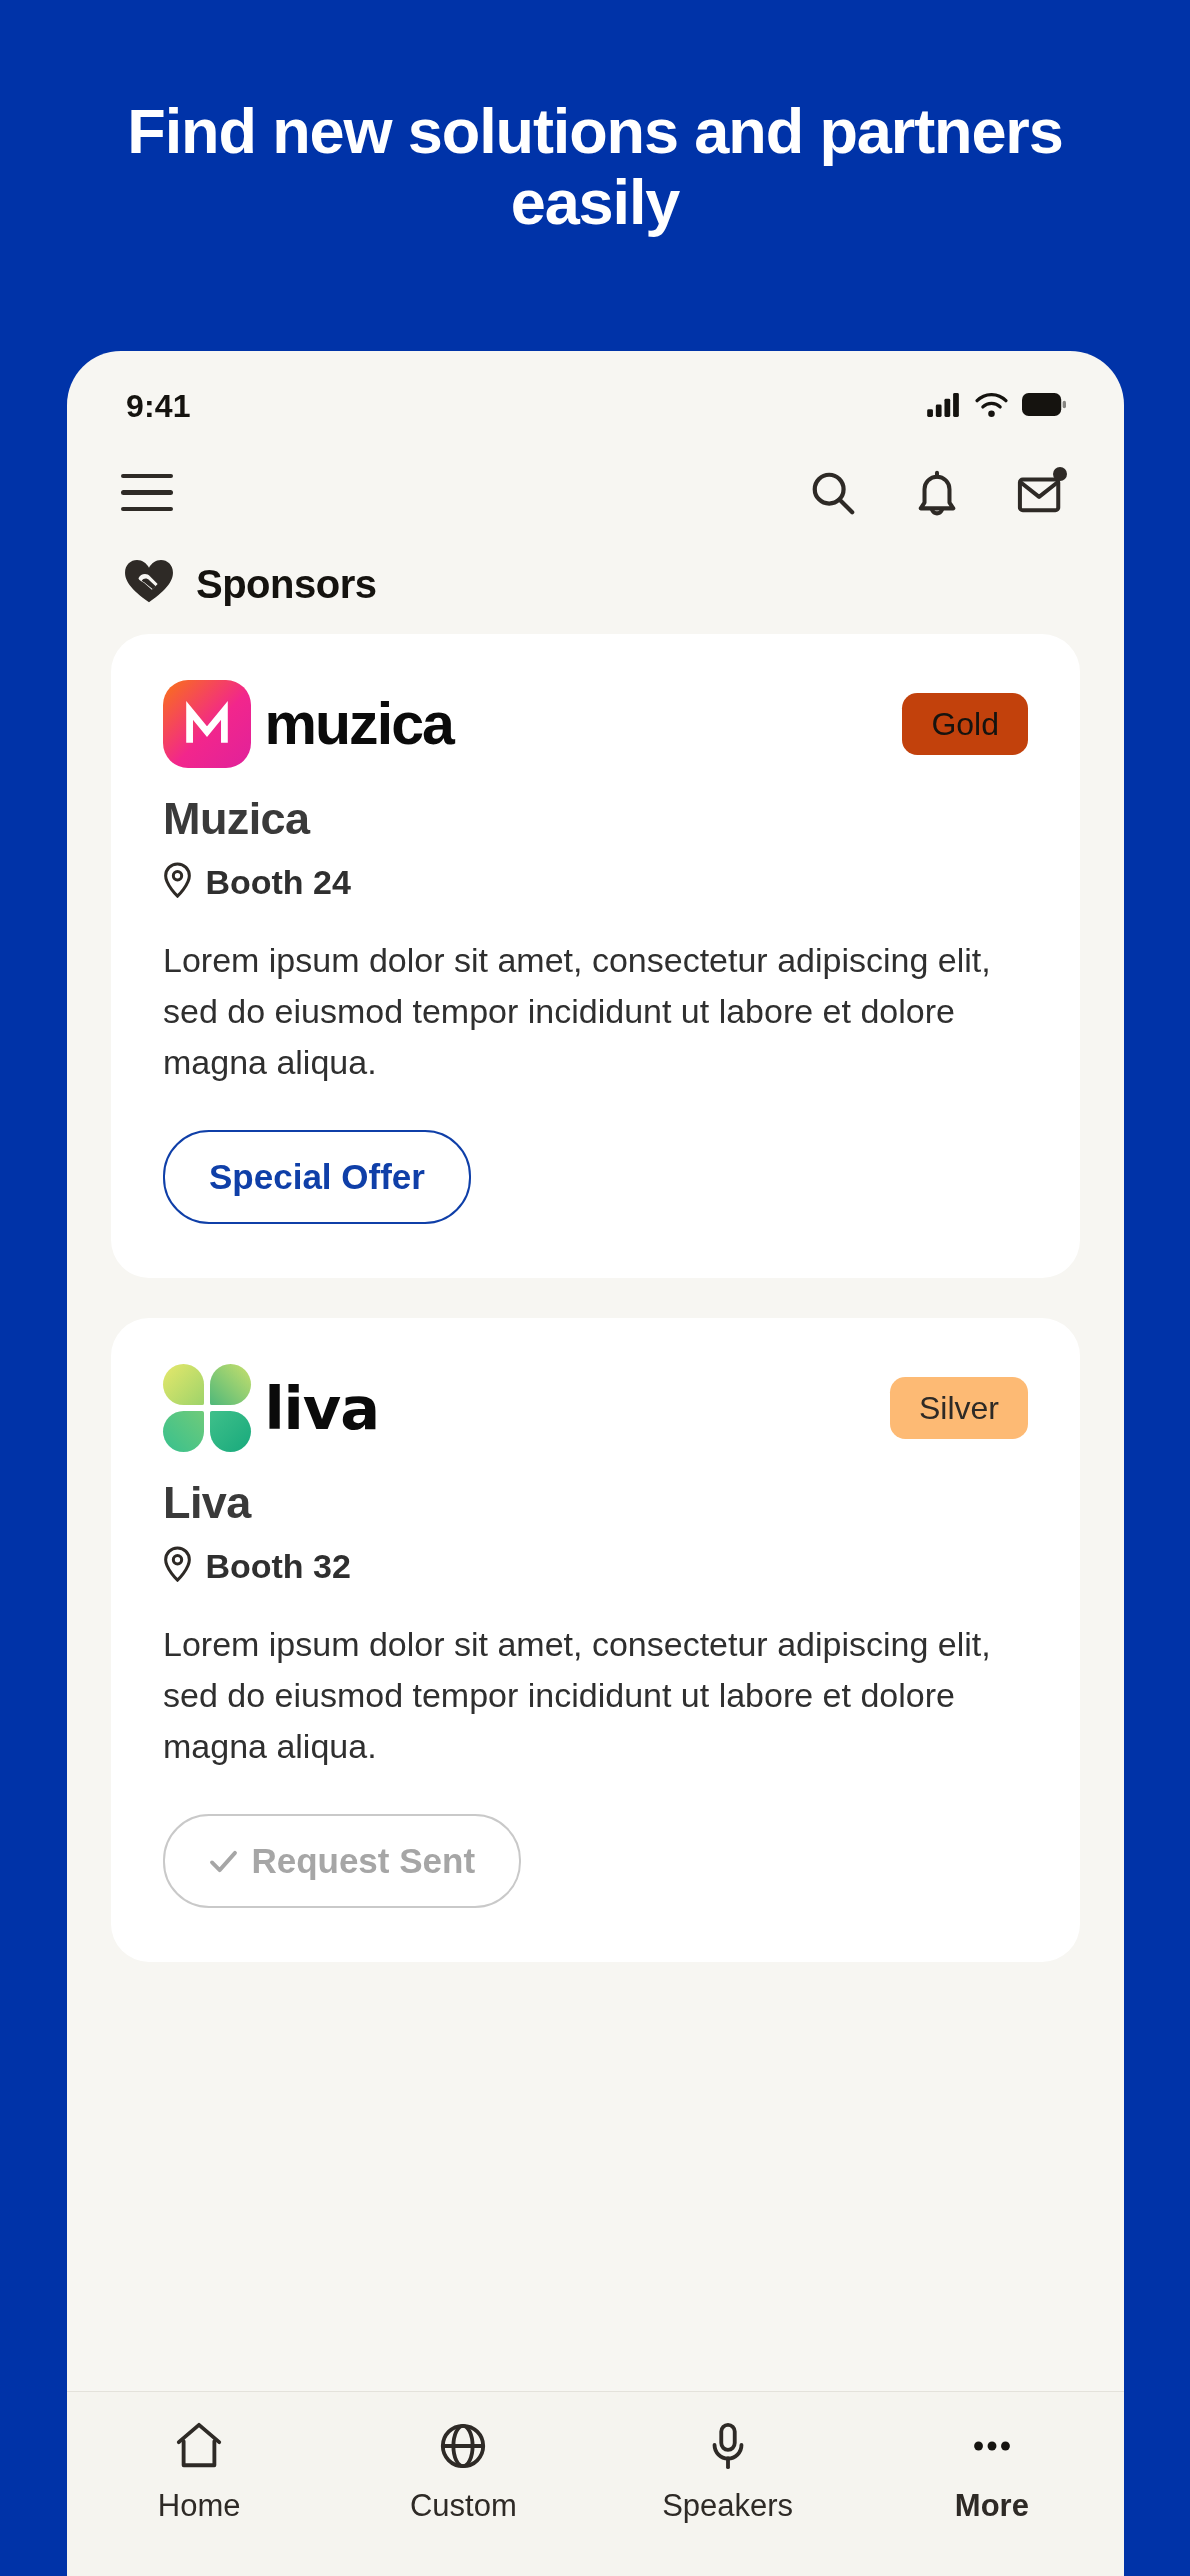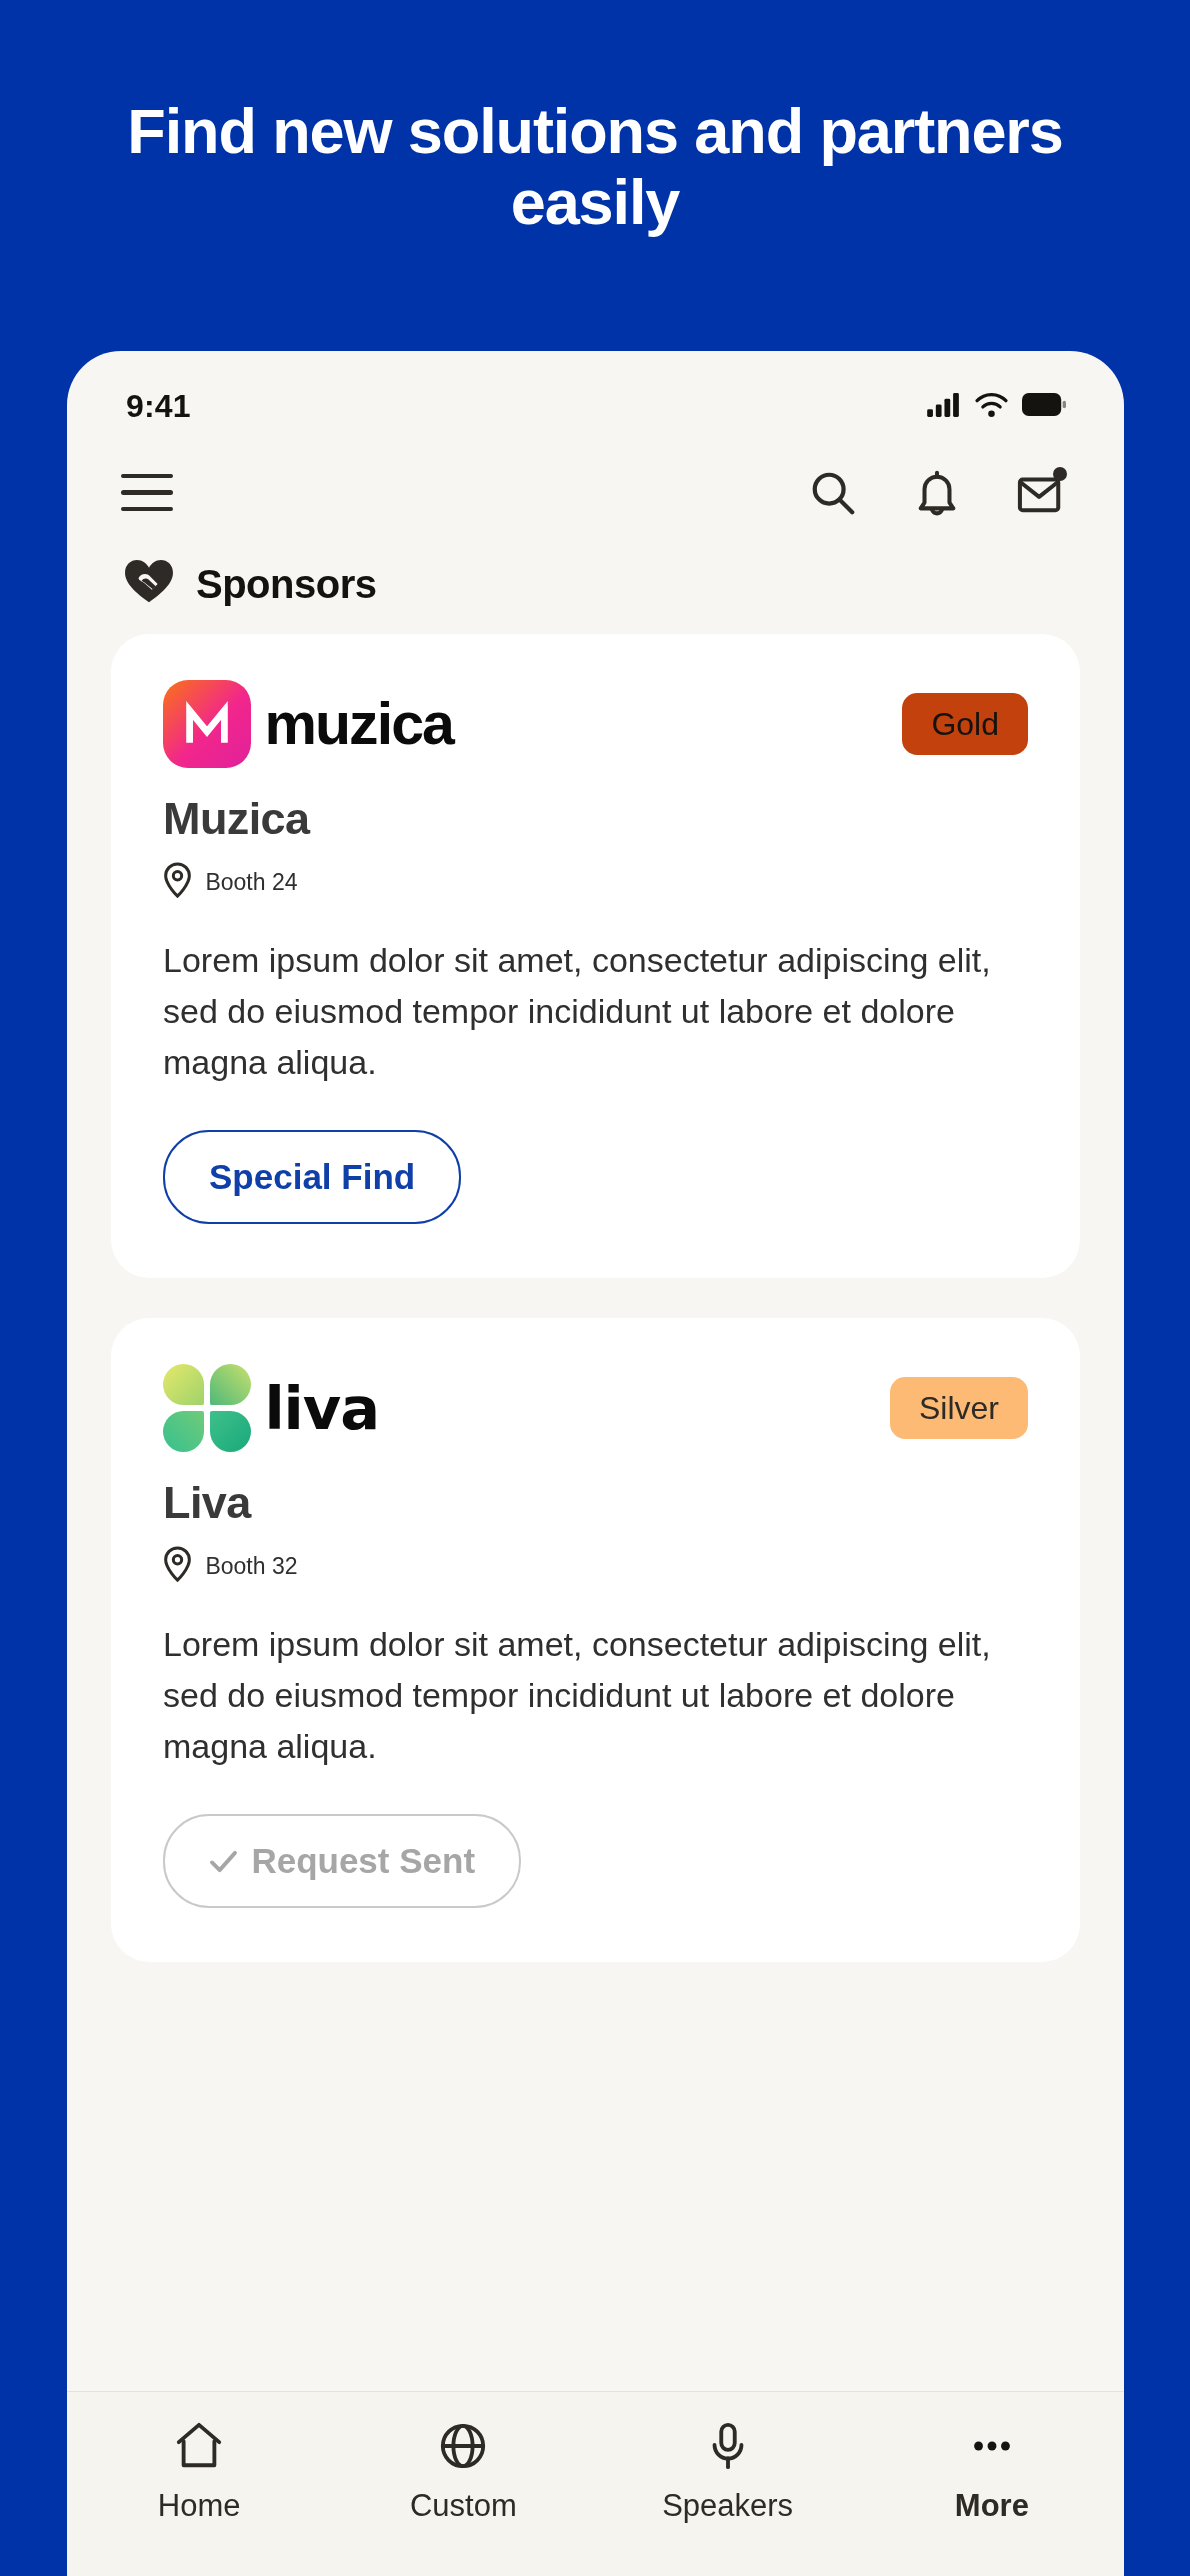--- a/index.html
+++ b/index.html
@@ -128,21 +128,21 @@
   }
   .tier.gold { background:#c2410c; }
   .tier.silver { background:#fdba74; color:#2E2A26; }
 
   .card-name {
     font-size:45px; font-weight:bold; color:#3A3A3A;
     letter-spacing:-0.6px;
     margin-bottom:17px;
   }
   .booth { display:flex; align-items:center; gap:13.4px; margin-bottom:33px; }
-  .booth-text { font-size:23px; color:#2F2F2F; }
+  .booth-text { font-size:34px; color:#2F2F2F;font-weight:bold; }
 
   .desc {
     font-size:34px; line-height:1.5; color:#2F2F2F;
     margin-bottom:42px;
   }
 
   .btn-outline {
     display:inline-block;
     border:2.9px solid #0F3FA8;
     color:#0F3FA8;
@@ -275,21 +275,21 @@
           <svg width="29" height="36" viewBox="0 0 30 38">
             <path d="M15 2 C8 2 2.5 7.5 2.5 14.5 C2.5 24 15 36 15 36 C15 36 27.5 24 27.5 14.5 C27.5 7.5 22 2 15 2 Z" stroke="#2E2A26" stroke-width="3.2" fill="none"></path>
             <circle cx="15" cy="14.5" r="4.4" stroke="#2E2A26" stroke-width="3.2" fill="none"></circle>
           </svg>
         </span>
         <span class="booth-text">Booth 24</span>
       </div>
 
       <div class="desc">Lorem ipsum dolor sit amet, consectetur adipiscing elit, sed do eiusmod tempor incididunt ut labore et dolore magna aliqua.</div>
 
-      <div class="btn-outline">Special Find</div>
+      <div class="btn-outline">Special Offer</div>
     </div>
 
     <div class="card">
       <div class="card-top">
         <div class="logo-wrap">
           <div class="logo-liva">
             <span class="petal tl"></span>
             <span class="petal tr"></span>
             <span class="petal bl"></span>
             <span class="petal br"></span>

